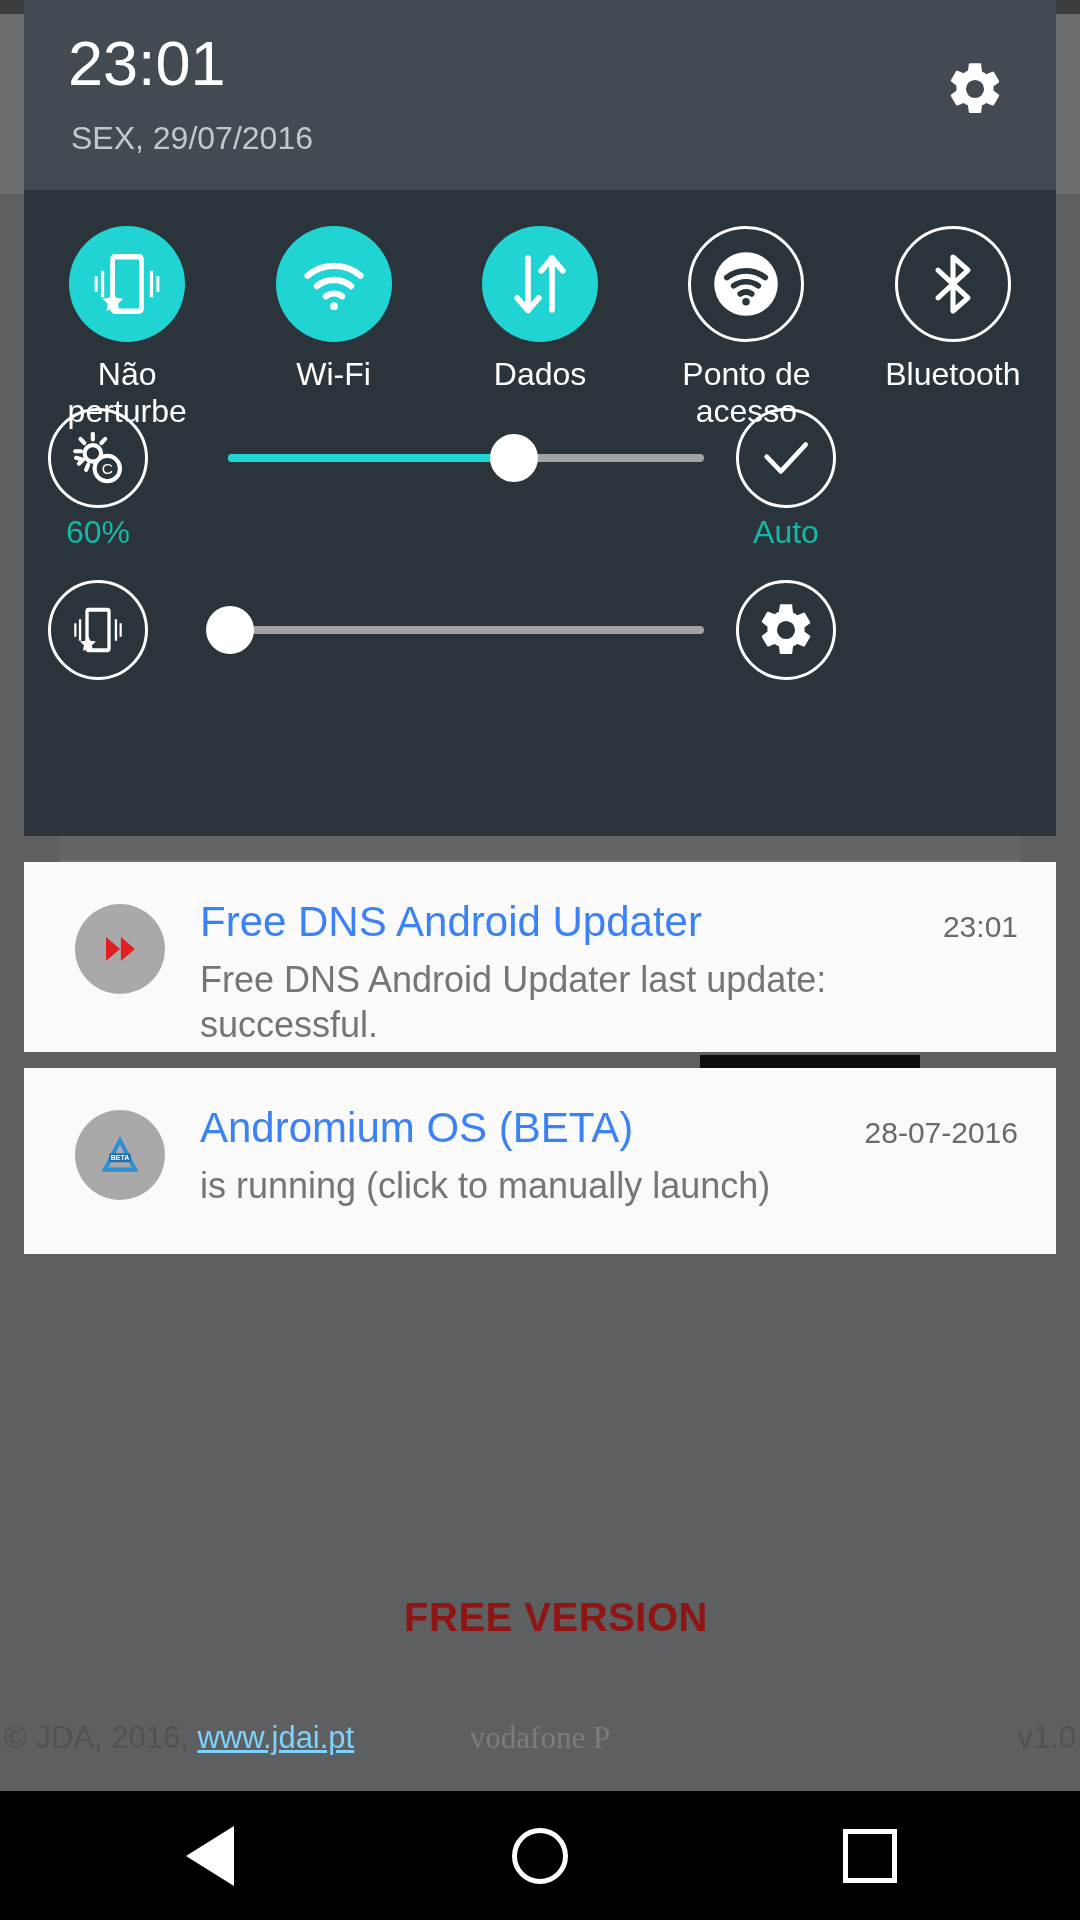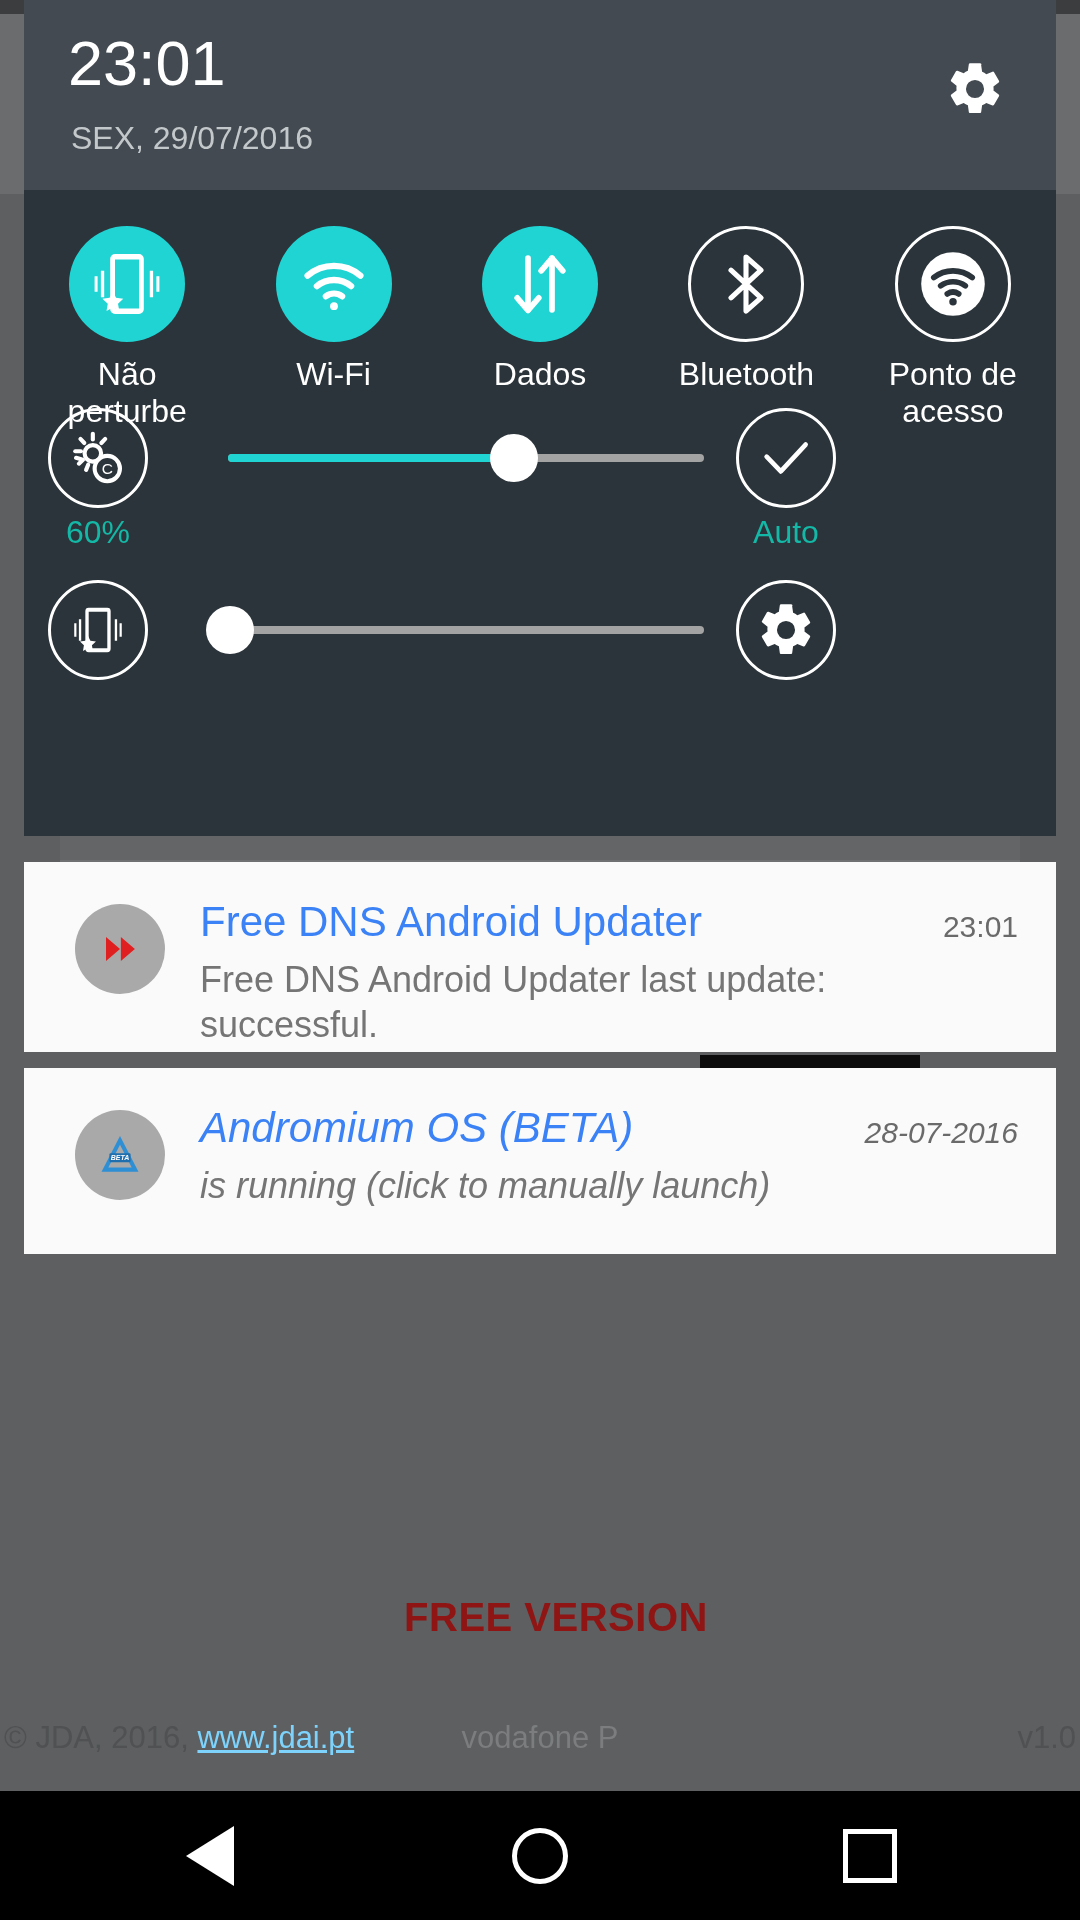--- a/index.html
+++ b/index.html
@@ -49,21 +49,21 @@
   .footer-left {
     position:absolute; left:4px; top:0;
     font-size:31px; color:#4f5152;
   }
   .footer-left a {
     color:#7dd3fc; text-decoration:underline;
   }
   .footer-center {
     position:absolute; left:0; top:0; width:1080px;
     text-align:center;
-    font-size:31px; color:#7b7d7e;
+    font-size:31px; color:#7b7d7e;font-family:Liberation Serif, serif;
   }
   .footer-right {
     position:absolute; right:4px; top:0;
     font-size:31px; color:#4f5152;
   }
 
   
   .shade {
     position:absolute; left:24px; top:0; width:1032px; height:836px;
   }
@@ -260,45 +260,45 @@
         <div class="tile">
           <div class="tile-circle on">
             <svg viewBox="0 0 24 24" fill="none" stroke="#ffffff" stroke-width="1.9" stroke-linecap="round" stroke-linejoin="round">
               <path d="M8 3.4v17.2"></path>
                 <path d="M4.4 16.6L8 20.8l3.6-4.2"></path>
               <path d="M16 20.6V3.4"></path>
                 <path d="M12.4 7.6L16 3.4l3.6 4.2"></path>
             </svg>
           </div>
           <div class="tile-label" style="white-space:pre-line">Dados</div>
-        </div>
-
-        <div class="tile">
-          <div class="tile-circle off">
-            <svg viewBox="0 0 24 24" fill="none" stroke="#ffffff" stroke-width="1.7" stroke-linecap="round" stroke-linejoin="round">
-              <path d="M7 7.4L17 16.6 12 21V3l5 4.4L7 16.6"></path>
-            </svg>
-          </div>
-          <div class="tile-label" style="white-space:pre-line">Bluetooth</div>
         </div>
 
         <div class="tile">
           <div class="tile-circle off">
             <svg viewBox="0 0 24 24">
               <circle cx="12" cy="12" r="10.6" fill="#ffffff"></circle>
               <g fill="none" stroke="#2b343a" stroke-width="1.9" stroke-linecap="round">
                 <path d="M5.6 9.8a10.4 10.4 0 0 1 12.8 0"></path>
                 <path d="M7.9 12.6a6.9 6.9 0 0 1 8.2 0"></path>
                 <path d="M10.1 15.3a3.4 3.4 0 0 1 3.8 0"></path>
               </g>
               <circle cx="12" cy="17.9" r="1.25" fill="#2b343a"></circle>
             </svg>
           </div>
           <div class="tile-label" style="white-space:pre-line">Ponto de
 acesso</div>
+        </div>
+
+        <div class="tile">
+          <div class="tile-circle off">
+            <svg viewBox="0 0 24 24" fill="none" stroke="#ffffff" stroke-width="1.7" stroke-linecap="round" stroke-linejoin="round">
+              <path d="M7 7.4L17 16.6 12 21V3l5 4.4L7 16.6"></path>
+            </svg>
+          </div>
+          <div class="tile-label" style="white-space:pre-line">Bluetooth</div>
         </div>
       </div>
 
       <div class="row-brightness">
         <div class="round-btn" style="left:24px; top:0;">
           <svg viewBox="0 0 24 24">
             <g fill="none" stroke="#ffffff" stroke-width="1.6" stroke-linecap="round">
               <path d="M10 2.6v2.2"></path>
                 <path d="M5.2 4.6l1.5 1.6"></path>
                 <path d="M14.8 4.6l-1.5 1.6"></path>
@@ -356,21 +356,21 @@
       <svg viewBox="0 0 24 24" fill="#e02020" width="42" height="42">
         <path d="M4 5.2L12 12l-8 6.8z"></path>
           <path d="M12.5 5.2L20.5 12l-8 6.8z"></path>
       </svg>
     </div>
     <div class="notif-title">Free DNS Android Updater</div>
     <div class="notif-time">23:01</div>
     <div class="notif-text">Free DNS Android Updater last update: successful.</div>
   </div>
 
-  <div class="notif" style="top:1068px; height:186px;font-style:italic;">
+  <div class="notif" style="top:1068px; height:186px;">
     <div class="notif-icon">
       <svg viewBox="0 0 24 24" width="54" height="54">
         <path d="M12 3.6L20.2 19.4H3.8z" fill="#2f8fd4"></path>
         <path d="M12 7.4l5.2 10.2H6.8z" fill="#a9a9a9"></path>
         <rect x="7.3" y="11.2" width="9.4" height="4" rx="0.6" fill="#1f6fae"></rect>
         <text x="12" y="14.4" font-size="3.1" fill="#ffffff" text-anchor="middle" font-family="sans-serif" font-weight="bold">BETA</text>
       </svg>
     </div>
     <div class="notif-title">Andromium OS (BETA)</div>
     <div class="notif-time">28-07-2016</div>

